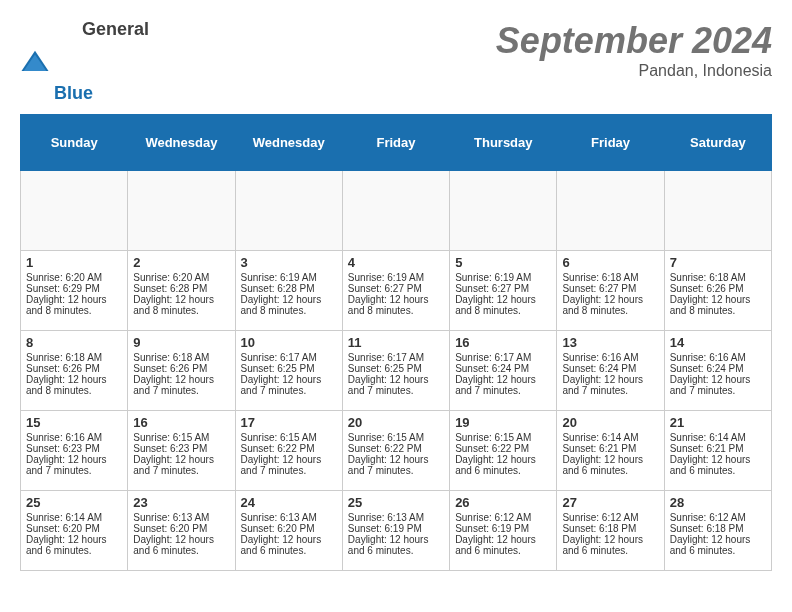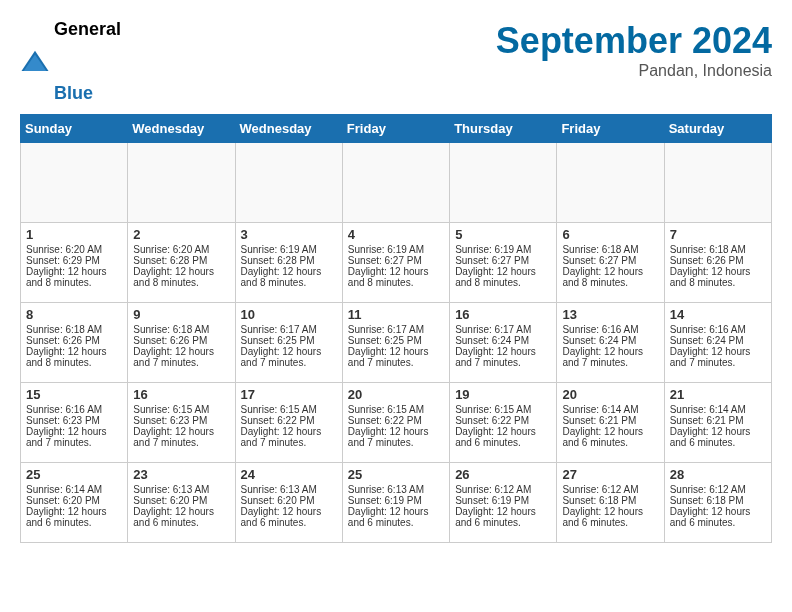--- a/index.html
+++ b/index.html
@@ -20,51 +20,52 @@
       display: flex;
       align-items: center;
     }
     .logo-text {
       display: flex;
       flex-direction: column;
       font-size: 18px;
       font-weight: bold;
       line-height: 1.1;
     }
-    .logo-text .general { color: #000000; }
+    .logo-text .general { color: #404040; margin-left: 28px; }
     .logo-text .blue { color: #1a6faf; margin-top: 44px; }
     .logo-icon {
       width: 30px;
       height: 30px;
       margin-right: 4px;
     }
     .title-area {
       text-align: right;
     }
     .month-title {
       font-size: 36px;
       font-weight: bold;
-      color: #0369a1;
+      color: #737373;
+      font-style: italic;
     }
     .location {
       font-size: 16px;
       color: #555;
     }
     .calendar {
       width: 100%;
       border-collapse: collapse;
       border: 1px solid #ccc;
     }
     .calendar th {
       background: #1a6faf;
       color: #fff;
       font-size: 13px;
       font-weight: bold;
-      padding: 6px 4px;
-      text-align: left;
+      padding: 20px 4px;
+      text-align: center;
       border: 1px solid #1a6faf;
     }
     .calendar td {
       vertical-align: top;
       padding: 4px 5px;
       border: 1px solid #ccc;
       font-size: 10px;
       color: #333;
       width: 14.28%;
       height: 80px;

